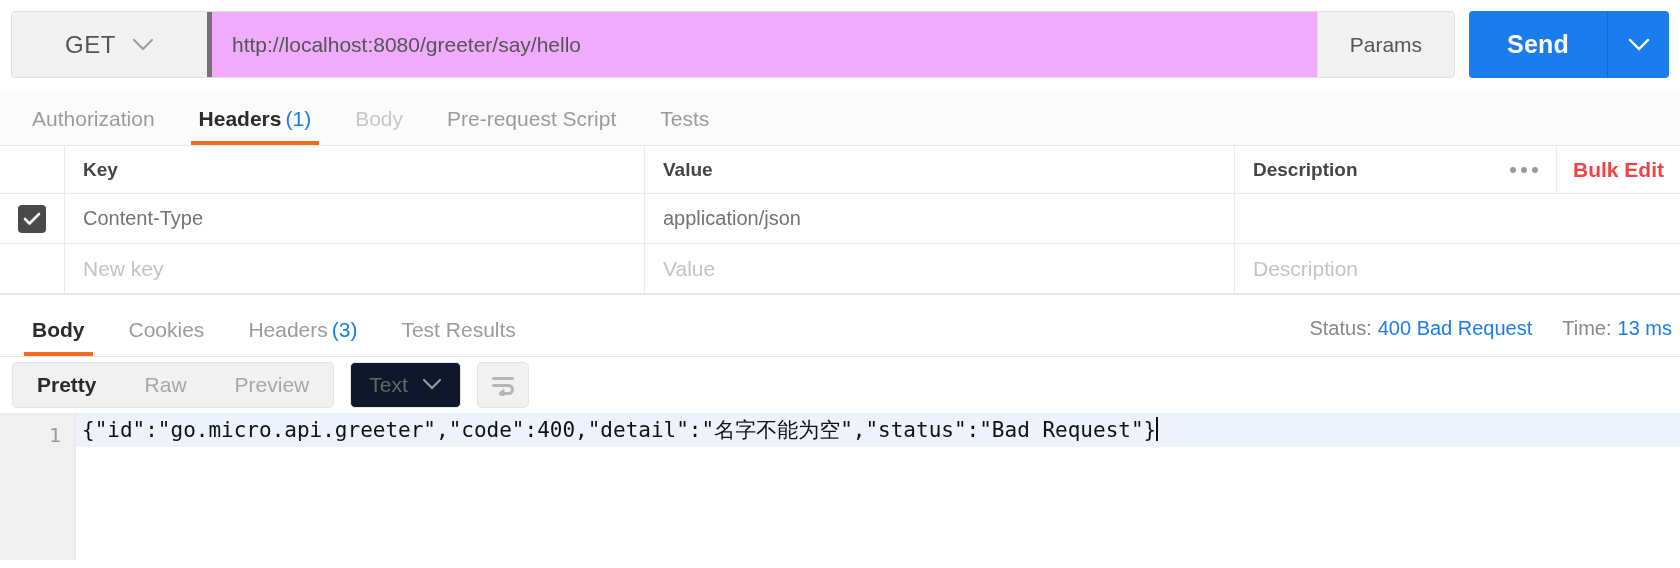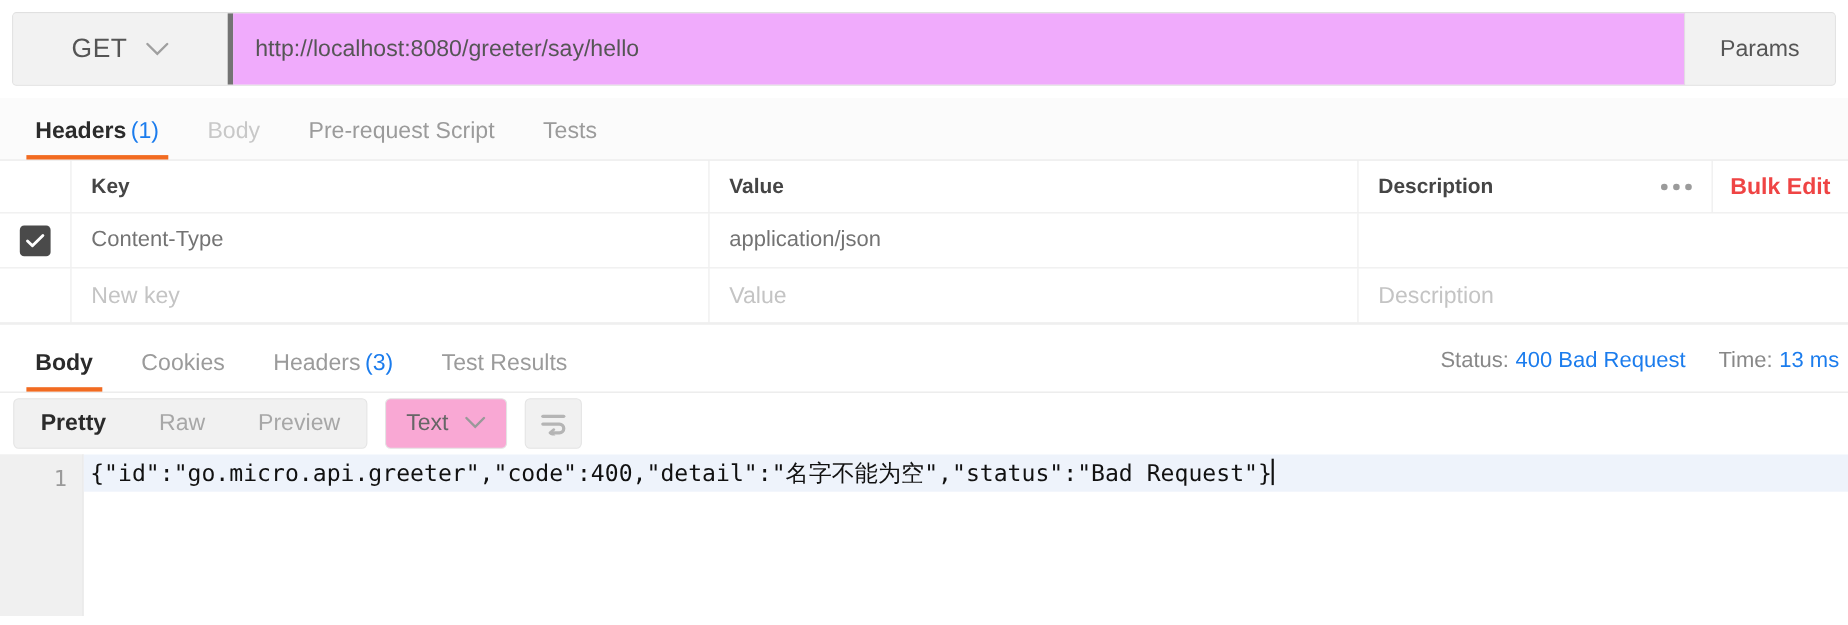--- a/index.html
+++ b/index.html
@@ -170,21 +170,21 @@
     height: 46px;
   }
   .seg-item {
     padding: 0 24px; font-size: 21px; color: #a7a7a7;
     display: flex; align-items: center; height: 100%;
     cursor: pointer;
   }
   .seg-item.active { color: #2b2b2b; font-weight: bold; }
   .pill {
     display: flex; align-items: center; justify-content: center; gap: 14px;
-    background: #f9a8d4; border: 1px solid #e4e4e4; border-radius: 5px;
+    background: #0f172a; border: 1px solid #e4e4e4; border-radius: 5px;
     height: 46px; padding: 0 18px;
     font-size: 21px; color: #666;
     cursor: pointer;
   }
   .icon-btn {
     width: 52px; height: 46px;
     background: #f1f1f1; border: 1px solid #e4e4e4; border-radius: 5px;
     display: flex; align-items: center; justify-content: center;
     cursor: pointer;
   }
@@ -231,23 +231,34 @@
         <svg width="22" height="14" viewBox="0 0 22 14">
             <path d="M2 2 L11 11 L20 2" stroke="#a0a0a0" stroke-width="2.2" fill="none" stroke-linecap="round"></path>
           </svg>
       </span>
     </div>
     <div class="url-input-wrap">
       <input class="url-input" type="text" value="http://localhost:8080/greeter/say/hello" style="">
     </div>
     <div class="params-btn">Params</div>
   </div>
+  <div class="send-group">
+    <div class="send-btn">Send</div>
+    <div class="send-caret">
+      <svg width="24" height="15" viewBox="0 0 24 15">
+          <path d="M3 3 L12 12 L21 3" stroke="#ffffff" stroke-width="2.4" fill="none" stroke-linecap="round"></path>
+        </svg>
+    </div>
+  </div>
 </div>
 
 <div class="req-tabs">
+  <div class="tab">
+    <span>Authorization</span>
+  </div>
   <div class="tab active">
     <span>Headers</span><span class="count">(1)</span>
   </div>
   <div class="tab dim">
     <span>Body</span>
   </div>
   <div class="tab">
     <span>Pre-request Script</span>
   </div>
   <div class="tab">

